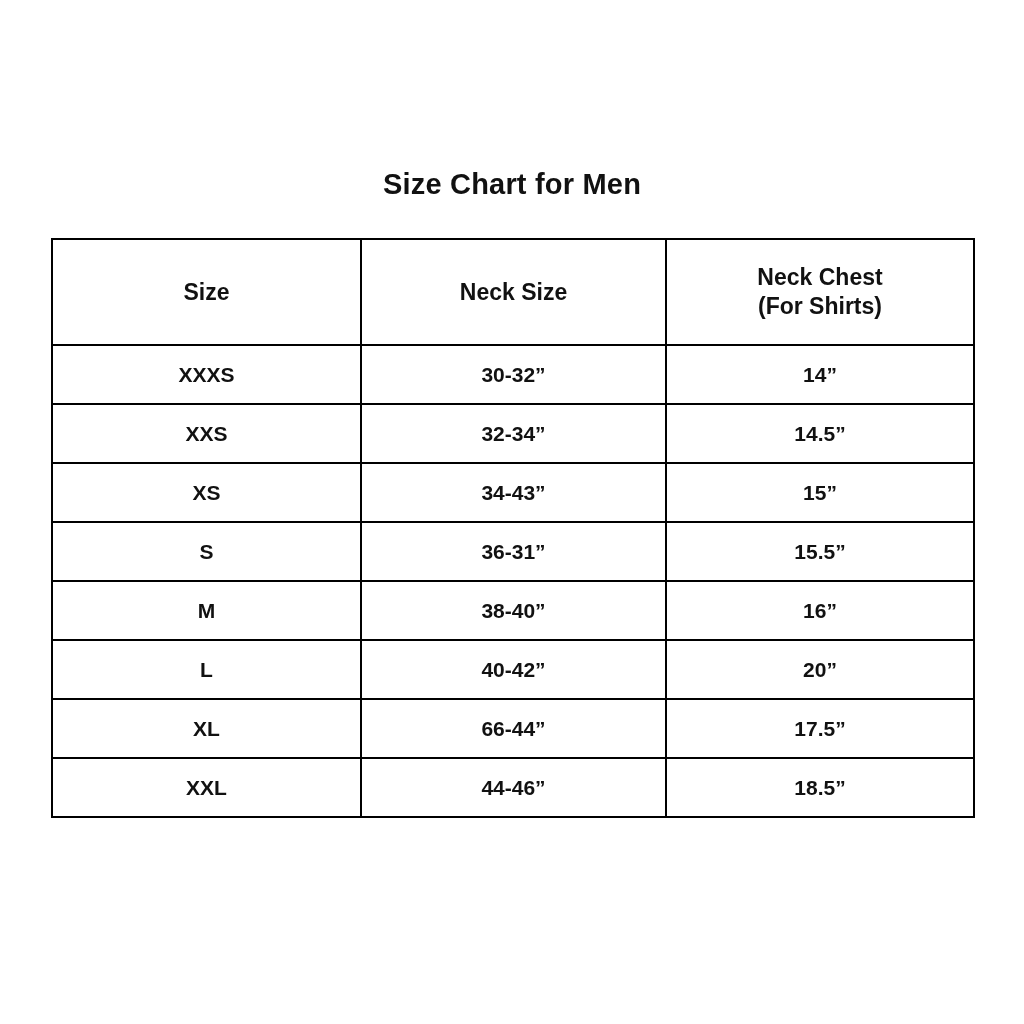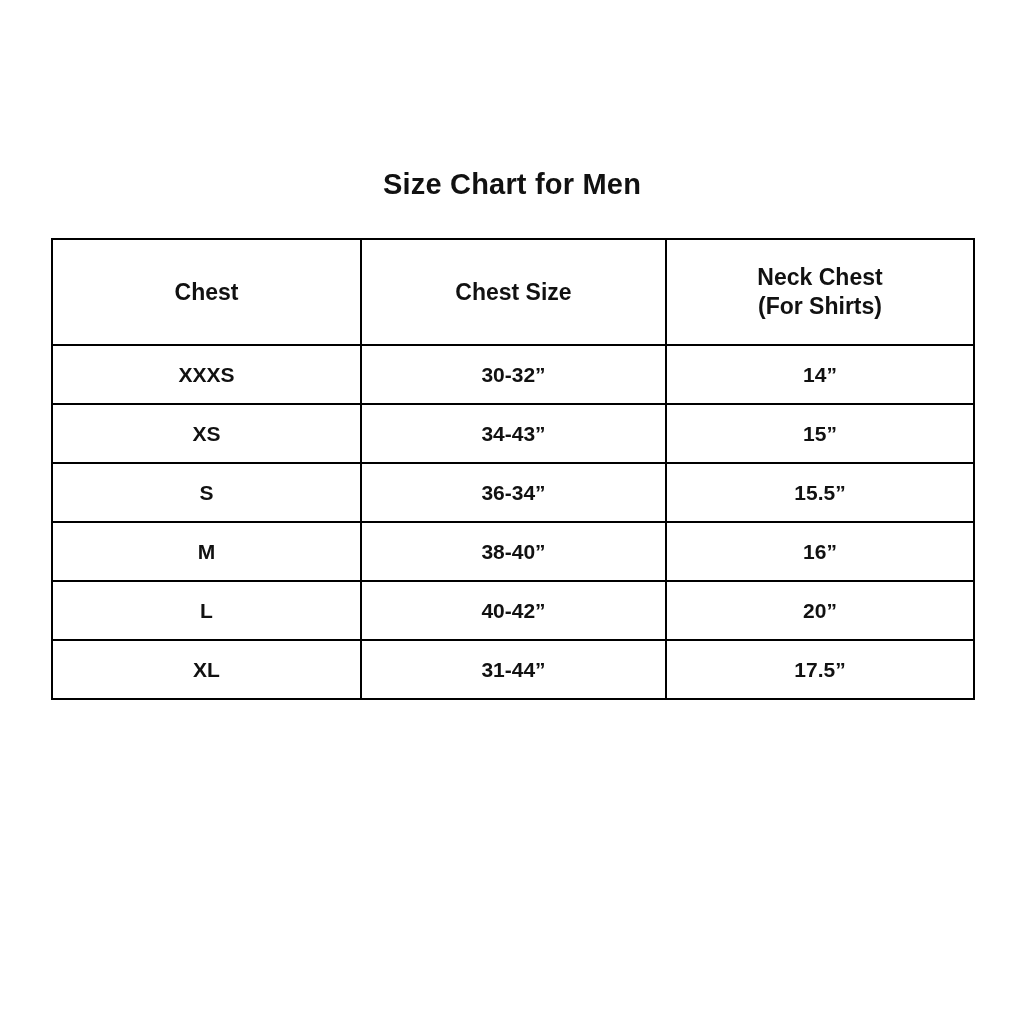--- a/index.html
+++ b/index.html
@@ -91,58 +91,68 @@
 
   <table class="size-table">
     <colgroup>
       <col class="c0">
       <col class="c1">
       <col class="c2">
     </colgroup>
     <thead>
       <tr>
         <th>
-          <span>Chest</span>
+          <span>Size</span>
         </th>
         <th>
-          <span>Chest Size</span>
+          <span>Neck Size</span>
         </th>
         <th>
           <span>Neck Chest</span>
           <span class="sub">(For Shirts)</span>
         </th>
       </tr>
     </thead>
     <tbody>
       <tr>
         <td class="col-size">XXXS</td>
         <td>30-32”</td>
         <td>14”</td>
       </tr>
       <tr>
+        <td class="col-size">XXS</td>
+        <td>32-34”</td>
+        <td>14.5”</td>
+      </tr>
+      <tr>
         <td class="col-size">XS</td>
         <td>34-43”</td>
         <td>15”</td>
       </tr>
       <tr>
         <td class="col-size">S</td>
-        <td>36-34”</td>
+        <td>36-31”</td>
         <td>15.5”</td>
       </tr>
       <tr>
         <td class="col-size">M</td>
         <td>38-40”</td>
         <td>16”</td>
       </tr>
       <tr>
         <td class="col-size">L</td>
         <td>40-42”</td>
         <td>20”</td>
       </tr>
       <tr>
         <td class="col-size">XL</td>
-        <td>31-44”</td>
+        <td>66-44”</td>
         <td>17.5”</td>
+      </tr>
+      <tr>
+        <td class="col-size">XXL</td>
+        <td>44-46”</td>
+        <td>18.5”</td>
       </tr>
     </tbody>
   </table>
 
 </div>
 
 </body></html>

